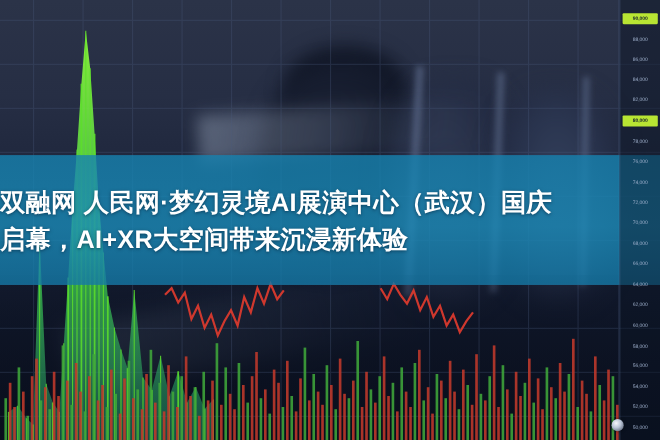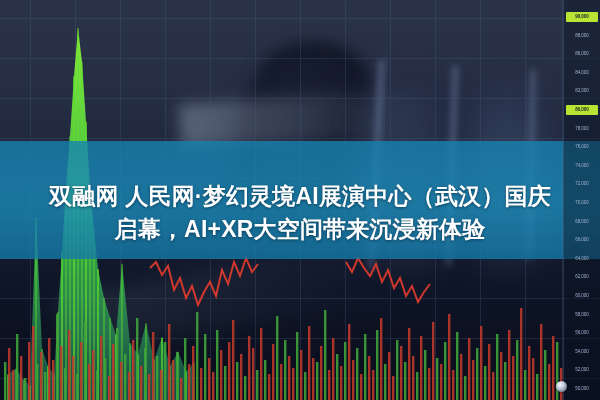--- a/index.html
+++ b/index.html
@@ -115,29 +115,27 @@
     left: 0;
     width: 600px;
     background: linear-gradient(180deg, rgba(22,130,176,0.80) 0%, rgba(26,140,186,0.78) 55%, rgba(20,120,166,0.80) 100%);
   }
 
   
   .headline {
     position: absolute;
     left: 0;
     width: 600px;
-    text-align: center;
     color: #ffffff;
     font-weight: 700;
     font-size: 23px;
     line-height: 33px;
     letter-spacing: 0.2px;
     text-shadow: 0 1px 3px rgba(0,20,40,0.55);
     white-space: pre-wrap;
-    margin-top: 12px;
   }
 
   
   .axis {
     position: absolute;
     right: 0; top: 0;
     width: 36px; height: 400px;
     background: rgba(12,19,36,0.45);
     border-left: 1px solid rgba(90,110,150,0.35);
   }

